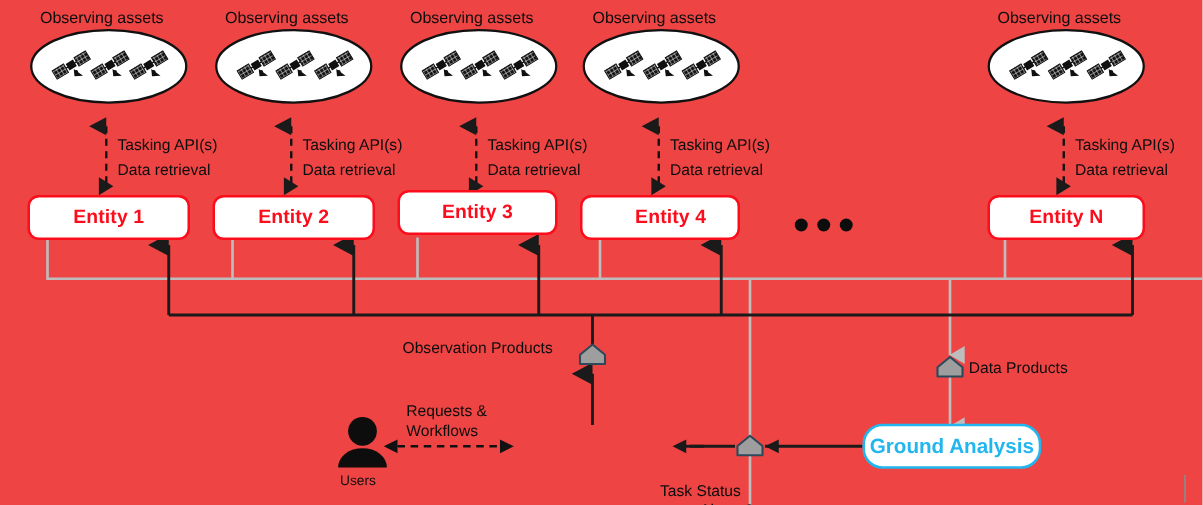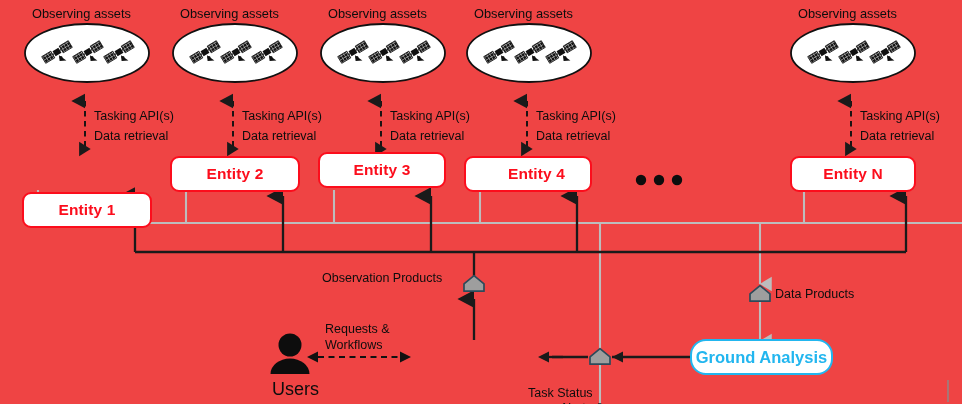--- a/index.html
+++ b/index.html
@@ -12,21 +12,21 @@
 
   .entity{position:absolute;box-sizing:border-box;border:2.1px solid #fc0d1c;border-radius:9px;
           background:#fff;color:#fc0d1c;font-size:15.5px;font-weight:700;
           display:flex;align-items:center;justify-content:center;letter-spacing:.1px;}
   .rp{position:absolute;box-sizing:border-box;border:2.1px solid #0bb04b;border-radius:9px;
       background:#fff;color:#0bb04b;font-size:16.5px;font-weight:600;
       display:flex;align-items:center;justify-content:center;}
   .ga{position:absolute;box-sizing:border-box;border:2.1px solid #22b6ef;border-radius:9px;
       background:#fff;color:#22b6ef;font-size:16.5px;font-weight:600;
       display:flex;align-items:center;justify-content:center;}
-  .users-cap{position:absolute;font-size:18px;color:#0d0d0d;}
+  .users-cap{position:absolute;font-size:11px;color:#0d0d0d;}
 </style>
 </head>
 <body>
 
 <div id="stage">
 
   <svg id="svgroot" viewBox="0 0 962 404">
     <defs>
       <marker id="ahBlack" markerWidth="9" markerHeight="9" refX="4.2" refY="3.4" orient="auto">
         <path d="M0.4,0.3 L4.2,6.4 L8.0,0.3 Z" fill="#1a1a1a" transform="rotate(180 4.2 3.4)"></path>
@@ -182,21 +182,21 @@
   <div class="lbl" style="left:94px;top:129px;">Data retrieval</div>
   <div class="lbl" style="left:242px;top:109px;">Tasking API(s)</div>
   <div class="lbl" style="left:242px;top:129px;">Data retrieval</div>
   <div class="lbl" style="left:390px;top:109px;">Tasking API(s)</div>
   <div class="lbl" style="left:390px;top:129px;">Data retrieval</div>
   <div class="lbl" style="left:536px;top:109px;">Tasking API(s)</div>
   <div class="lbl" style="left:536px;top:129px;">Data retrieval</div>
   <div class="lbl" style="left:860px;top:109px;">Tasking API(s)</div>
   <div class="lbl" style="left:860px;top:129px;">Data retrieval</div>
 
-  <div class="entity" style="left:22px;top:156px;width:130px;height:36px;margin-top:36px;">Entity 1</div>
+  <div class="entity" style="left:22px;top:156px;width:130px;height:36px;">Entity 1</div>
   <div class="entity" style="left:170px;top:156px;width:130px;height:36px;">Entity 2</div>
   <div class="entity" style="left:318px;top:152px;width:128px;height:36px;">Entity 3</div>
   <div class="entity" style="left:464px;top:156px;width:128px;height:36px;padding-left:17px;">Entity 4</div>
   <div class="entity" style="left:790px;top:156px;width:126px;height:36px;">Entity N</div>
 
   <div class="lbl" style="left:322px;top:271px;">Observation Products</div>
   <div class="lbl" style="left:775px;top:287px;">Data Products</div>
   <div class="lbl" style="left:560px;top:385px;margin-top:16px;">Alerts &amp;</div>
   <div class="lbl" style="left:528px;top:386px;">Task Status</div>
 

